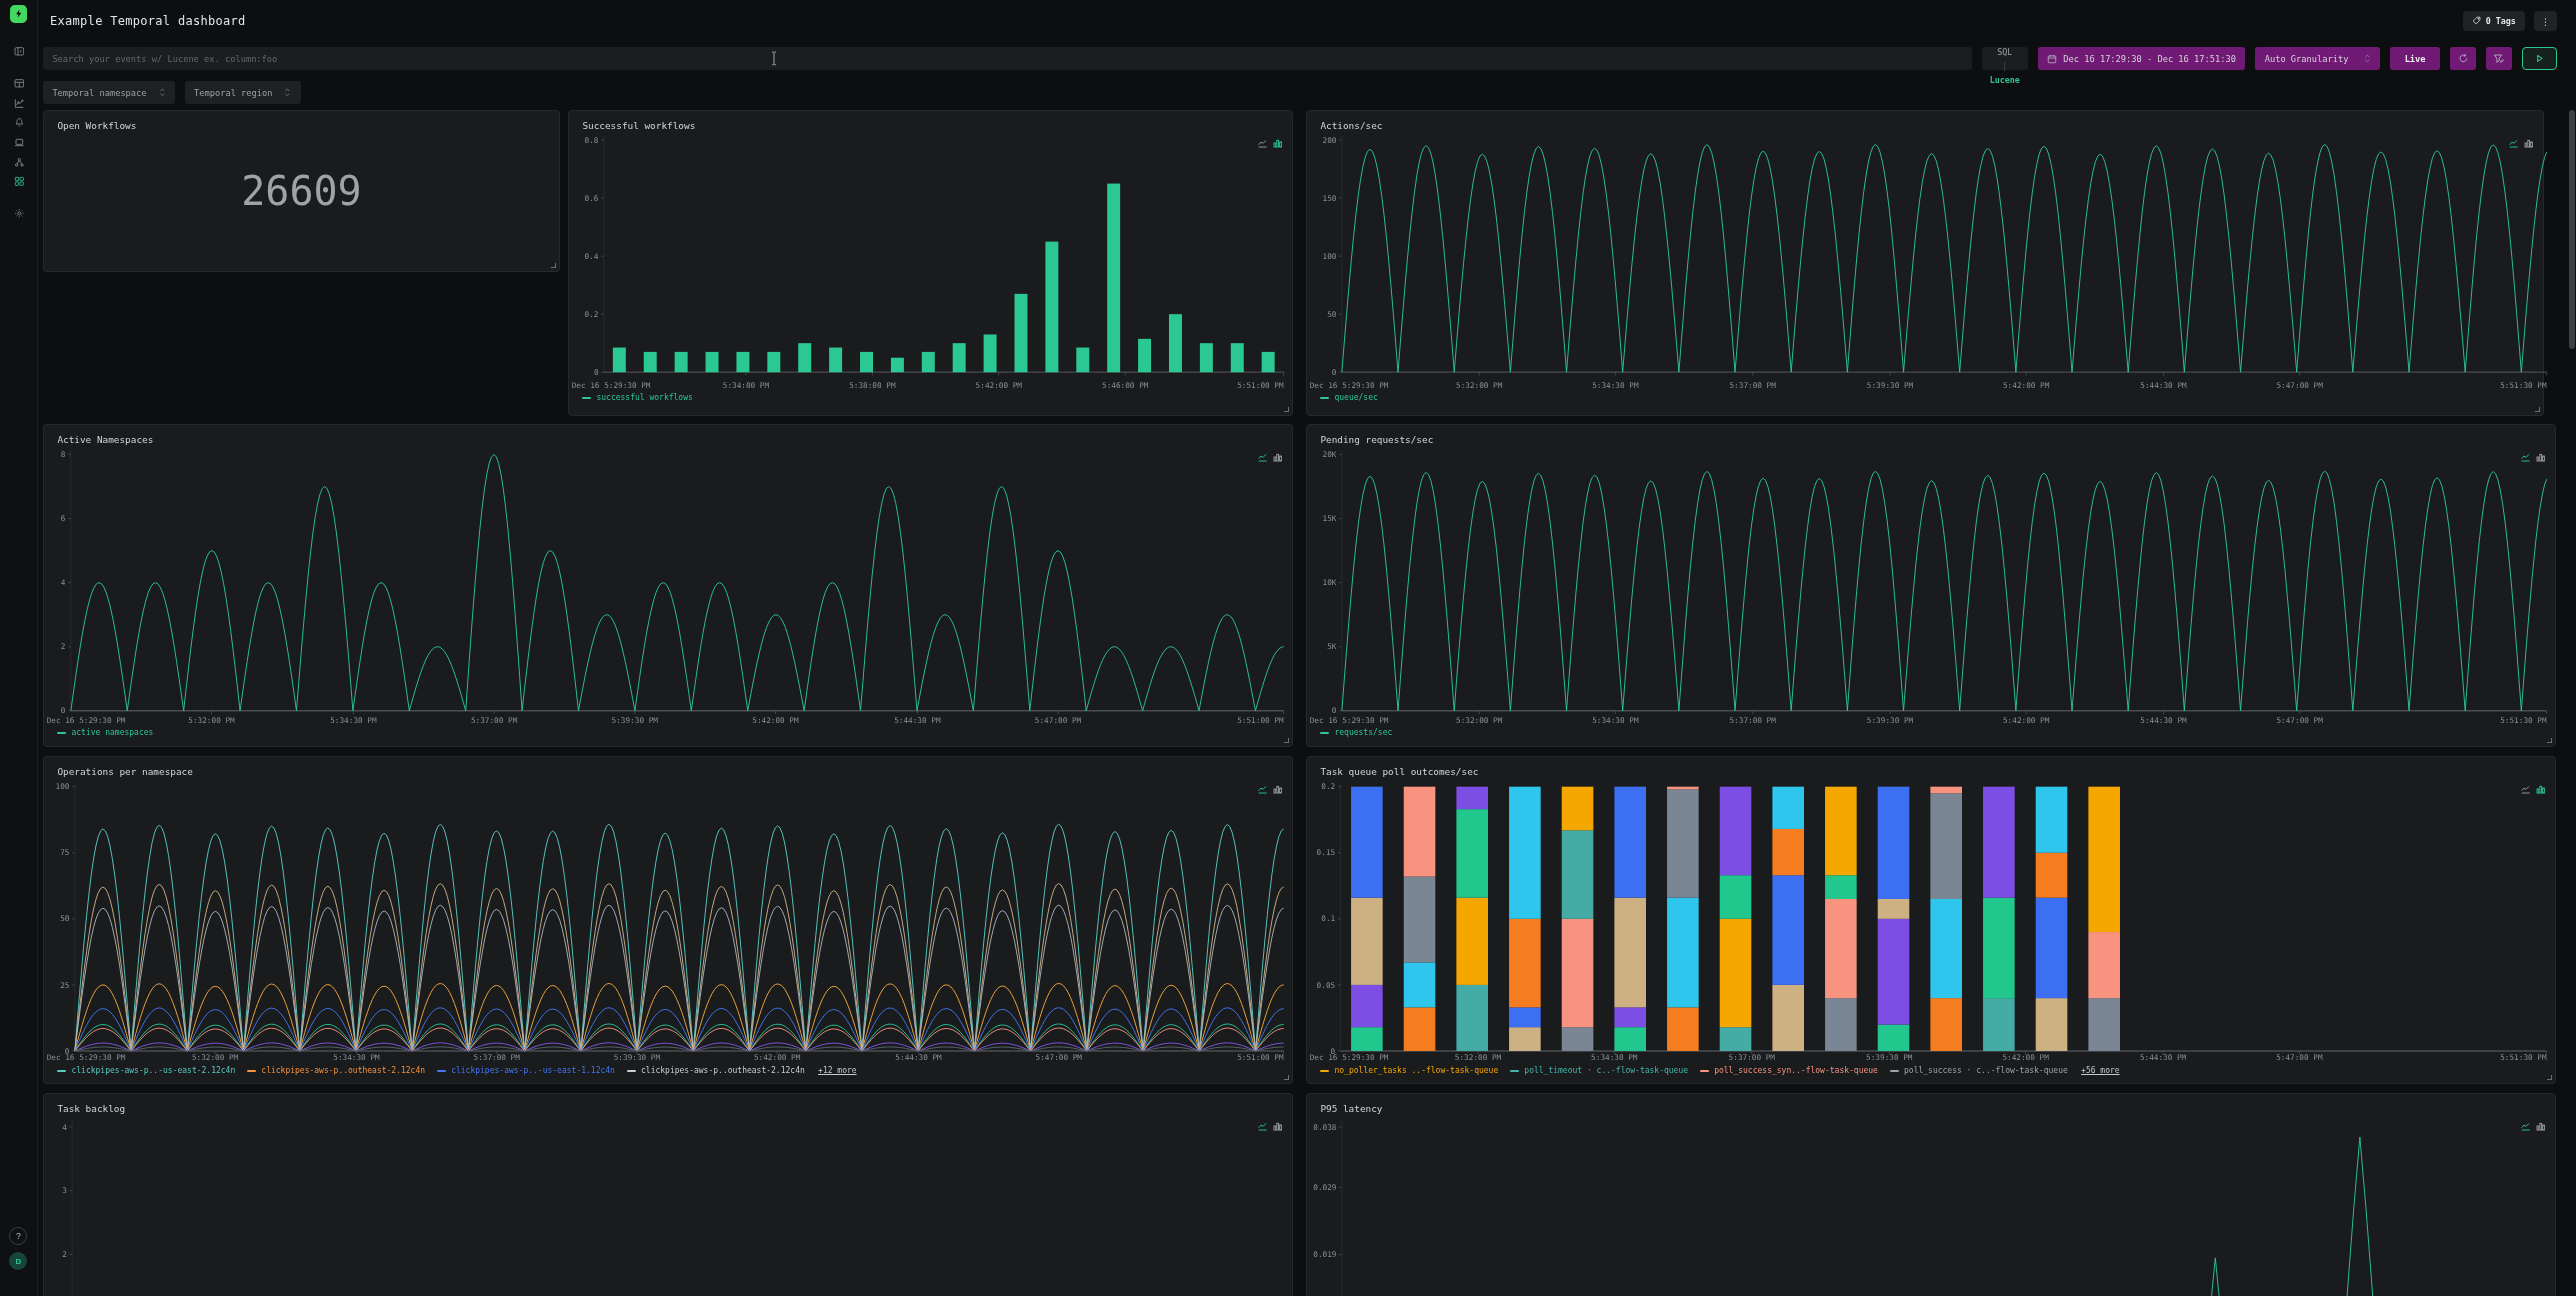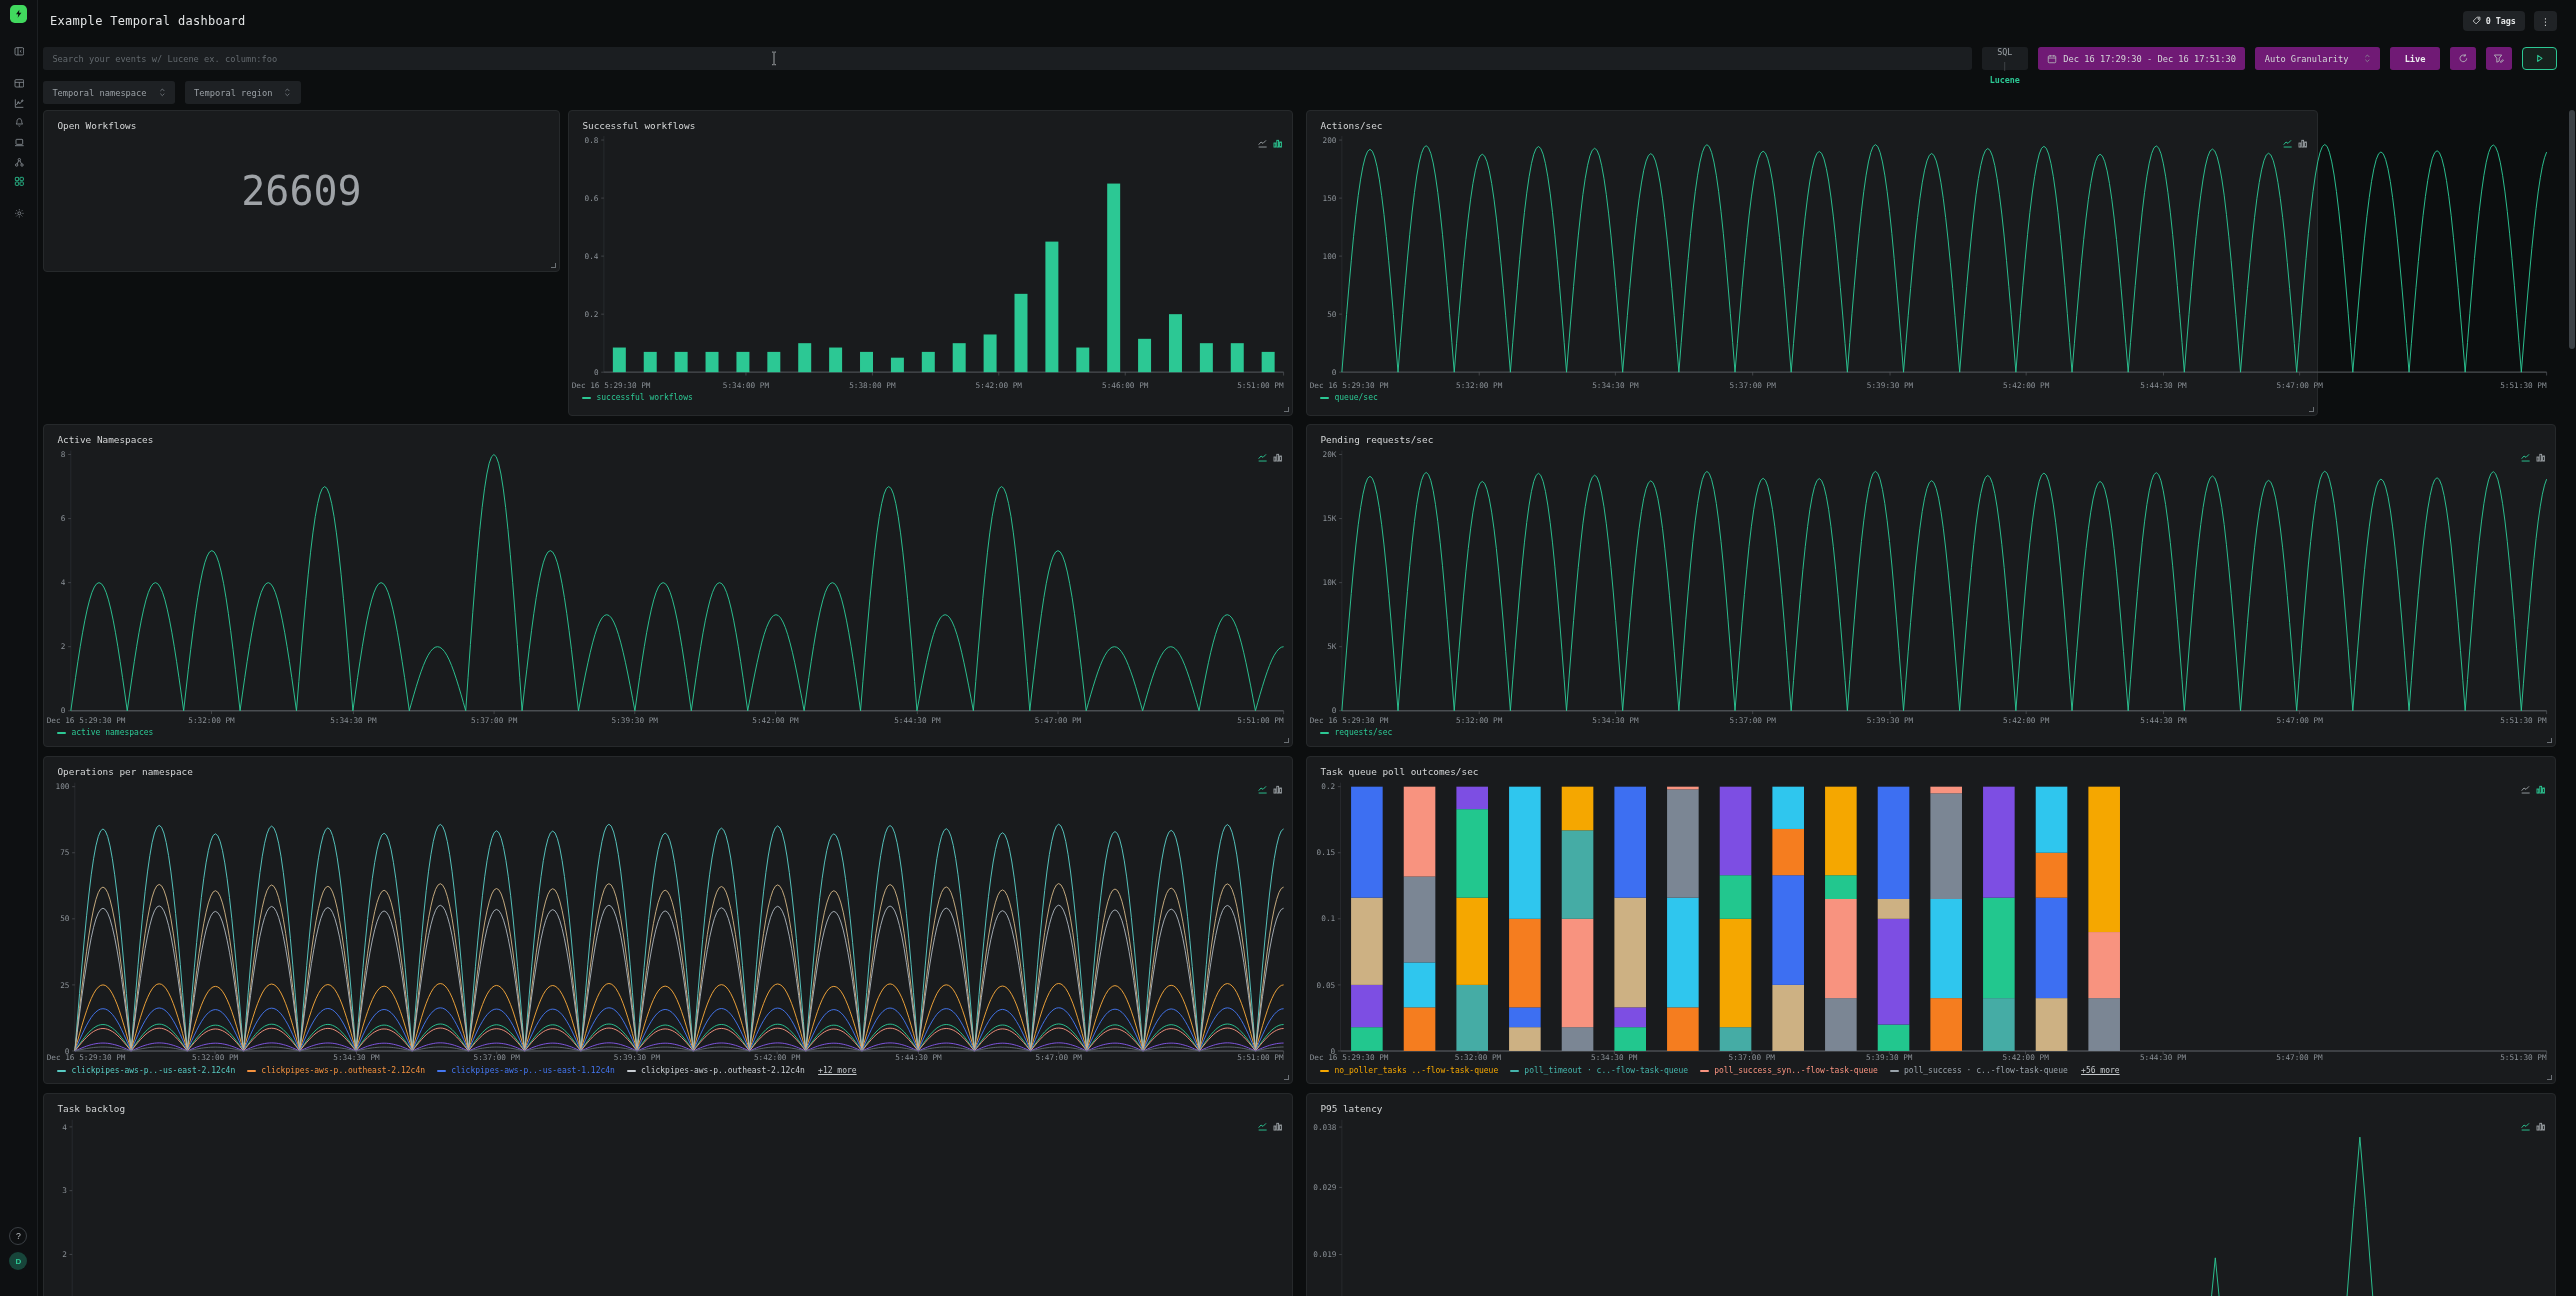--- a/index.html
+++ b/index.html
@@ -46,21 +46,21 @@
   
   .chips { position:absolute; left:43px; top:81px; display:flex; gap:10px; }
   .chip { height:23px; background:#1e2124; border:none; border-radius:2.7px; color:#9aa0a5; font-family:inherit; font-size:8.7px; display:flex; align-items:center; gap:12px; padding:0 9.4px; cursor:pointer; }
   .chip svg { stroke:#787e84; fill:none; stroke-width:1.2; }
   
   .board { position:absolute; inset:0; }
   .panel { position:absolute; background:#191b1d; border:0.7px solid #26292b; border-radius:4px; }
   .p0{left:43px;top:110px;width:517px;height:162px}
   .p1{left:43px;top:279px;width:517px;height:137px}
   .p2{left:568px;top:110px;width:725px;height:306px}
-  .p3{left:1306px;top:110px;width:1012px;height:306px}
+  .p3{left:1306px;top:110px;width:1238px;height:306px}
   .p4{left:43px;top:424px;width:1250px;height:323px}
   .p5{left:1306px;top:424px;width:1250px;height:323px}
   .p6{left:43px;top:756px;width:1250px;height:328px}
   .p7{left:1306px;top:756px;width:1250px;height:328px}
   .p8{left:43px;top:1093px;width:1250px;height:322px}
   .p9{left:1306px;top:1093px;width:1250px;height:322px}
   .panel-title { position:absolute; left:13.4px; top:9.4px; font-size:9.4px; font-weight:normal; color:#d4d6d7; z-index:3; }
   .stat-value { position:absolute; inset:0; display:flex; align-items:center; justify-content:center; font-size:40px; color:#9fa3a7; }
   .chart-host { position:absolute; inset:0; }
   .ct-toggle { position:absolute; top:28px; right:9.4px; display:flex; gap:5.4px; z-index:3; }

